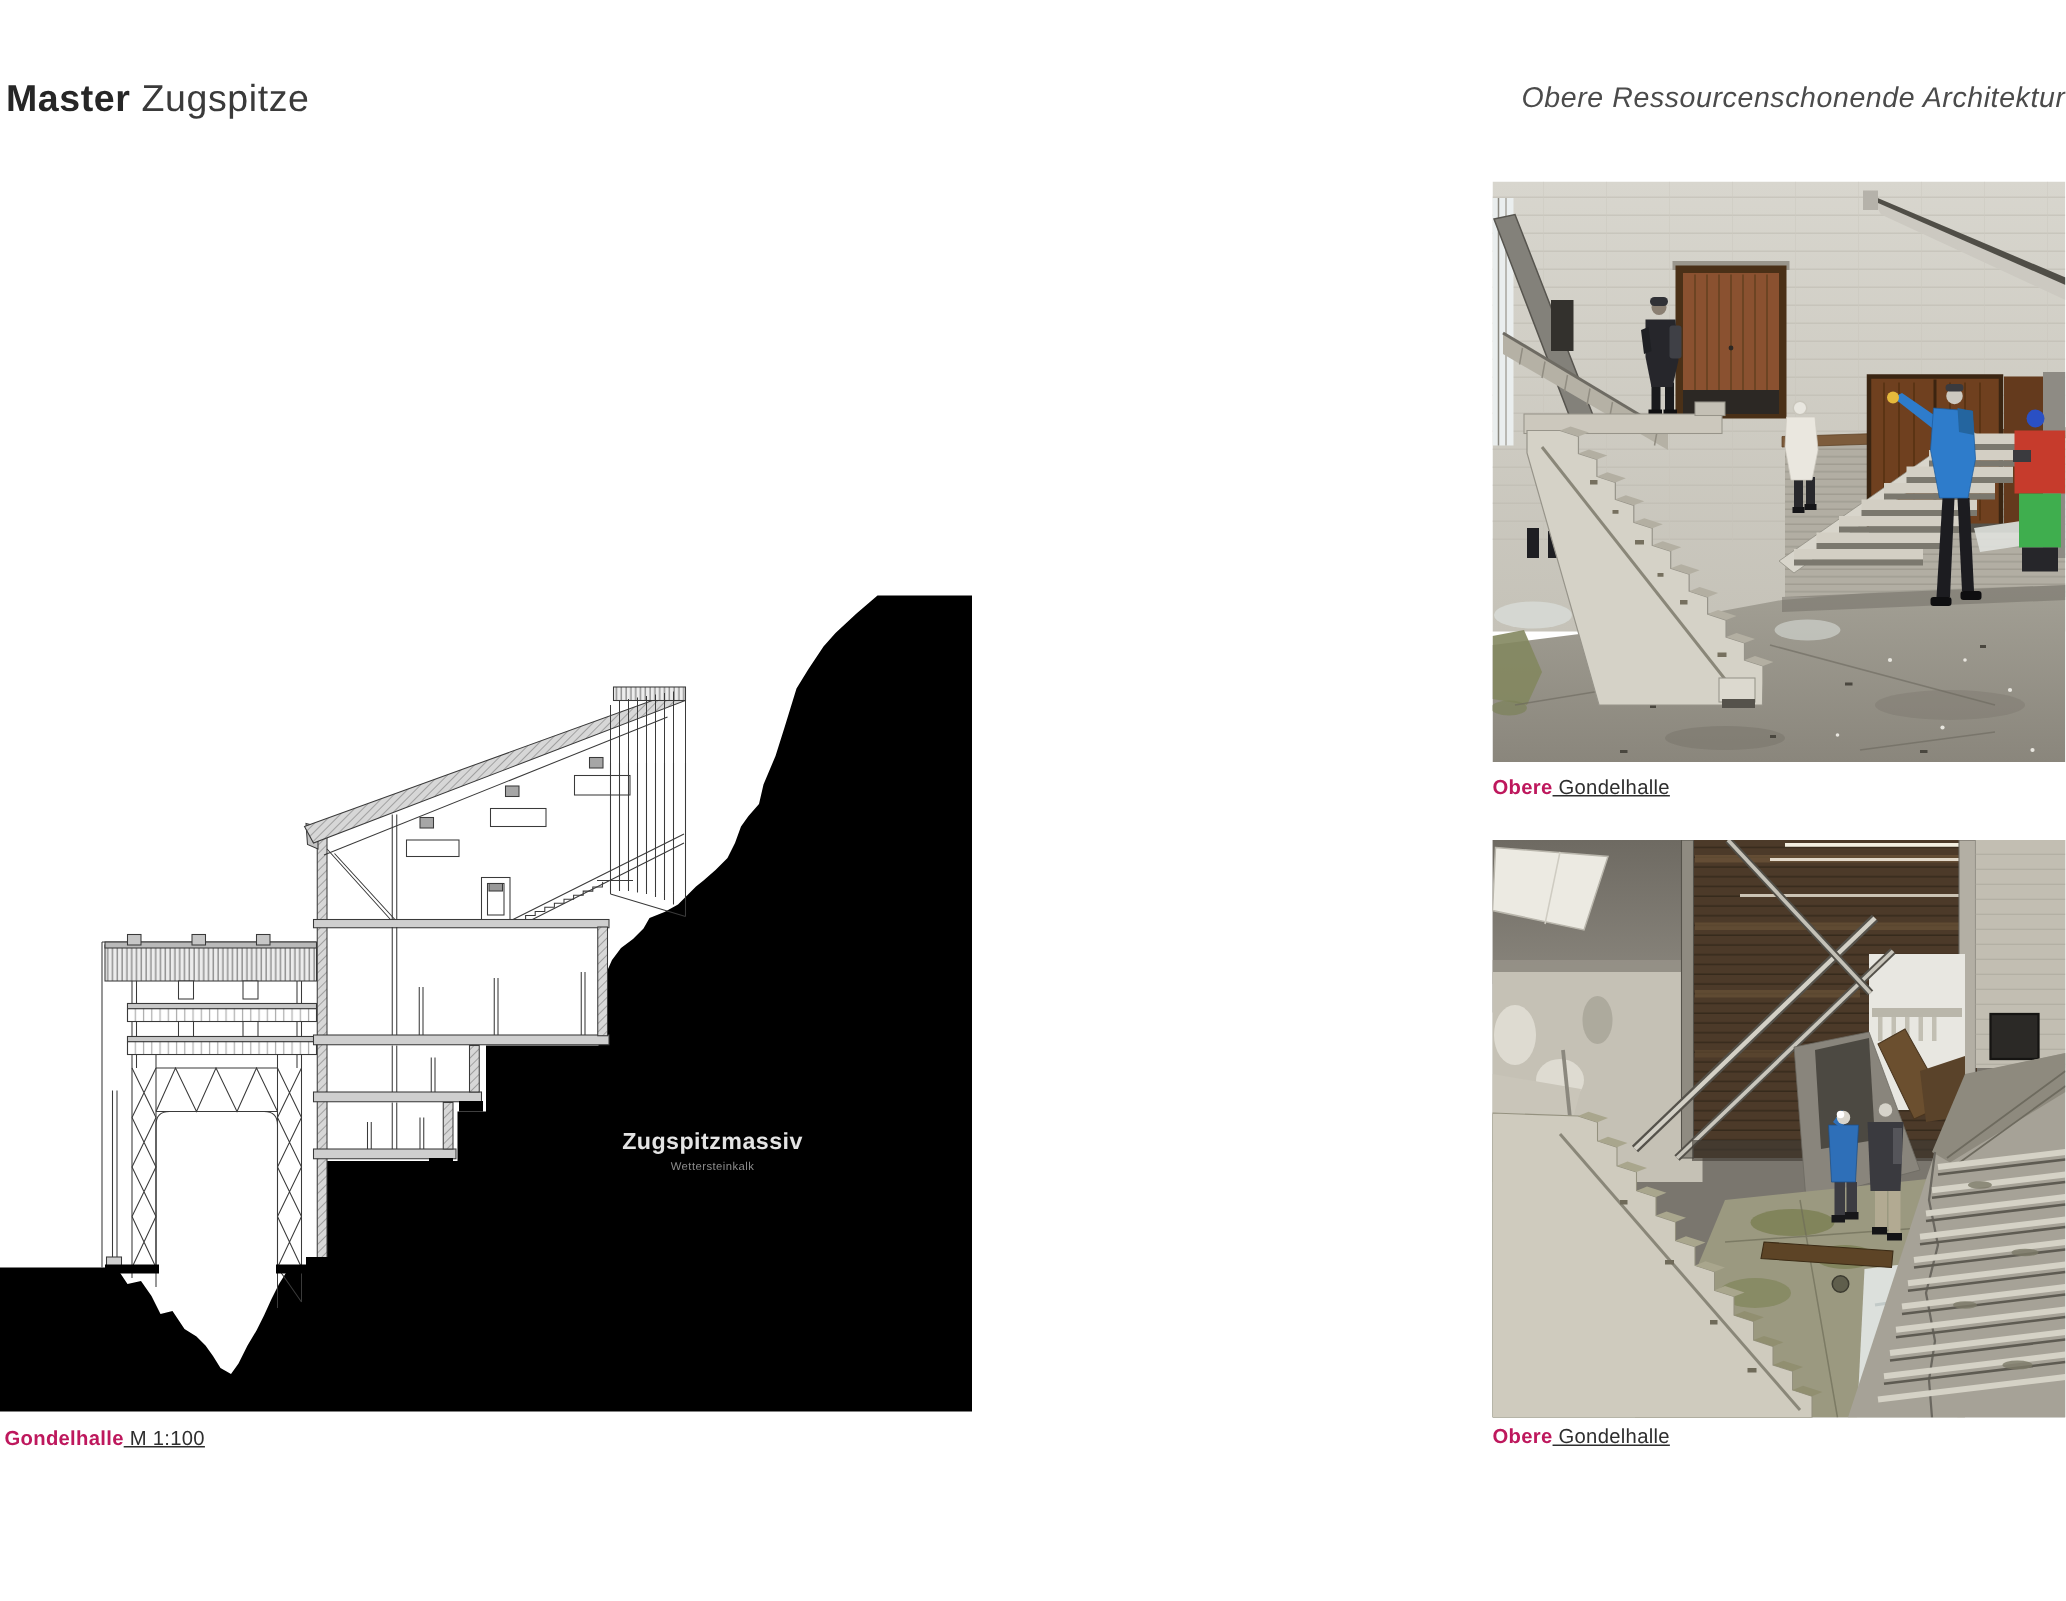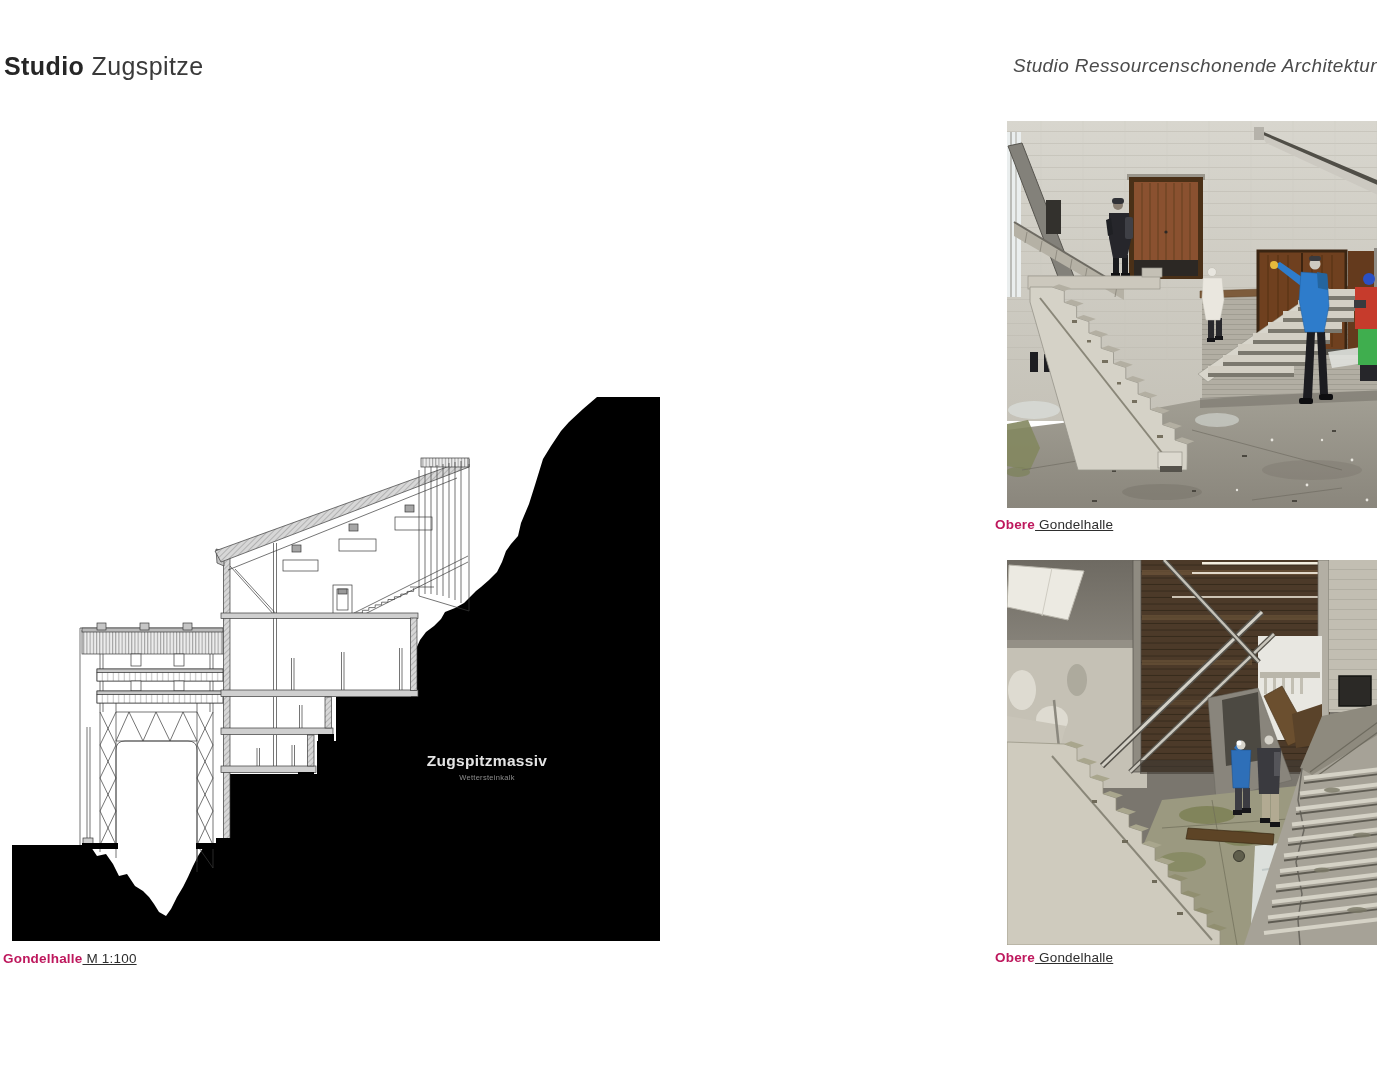--- a/index.html
+++ b/index.html
@@ -9,42 +9,42 @@
   }
   .page-title{
     position:absolute;left:4px;top:52px;font-size:25px;letter-spacing:.4px;color:#2e2e2e;
   }
   .page-title .t-bold{font-weight:700;color:#262626;}
   .page-title .t-light{font-weight:400;color:#3a3a3a;}
   .course-title{
     position:absolute;right:0px;top:55px;font-size:19px;font-style:italic;
     color:#4b4b4b;letter-spacing:.4px;white-space:nowrap;
   }
-  .fig{position:absolute;padding-left:12px;}
+  .fig{position:absolute;}
   .fig svg{display:block;}
   .caption{
     position:absolute;font-size:13.5px;color:#202020;letter-spacing:.2px;white-space:nowrap;
   }
   .caption .c-bold{font-weight:700;color:#be185d;}
   .caption .c-rest{font-weight:400;color:#2e2e2e;text-decoration:underline;}
   #cap-drawing{left:3px;top:951px;}
   #cap-photo1{left:995px;top:517px;}
   #cap-photo2{left:995px;top:950px;}
   #fig-drawing{left:0;top:390px;}
   #fig-photo1{left:995px;top:121px;}
   #fig-photo2{left:995px;top:560px;}
   text{font-family:"Liberation Sans","DejaVu Sans",sans-serif;}
 </style>
 </head>
 <body>
 
 <div class="page-title">
-  <span class="t-bold">Studio</span><span class="t-light"> Zugspitze</span>
-</div>
-<div class="course-title">Studio Ressourcenschonende Architektur</div>
+  <span class="t-bold">Master</span><span class="t-light"> Zugspitze</span>
+</div>
+<div class="course-title">Obere Ressourcenschonende Architektur</div>
 
 <div class="fig" id="fig-drawing">
 <svg width="650" height="555" viewBox="0 390 650 555">
   <defs>
     <pattern id="hatch45" width="4" height="4" patternUnits="userSpaceOnUse" patternTransform="rotate(45)">
       <rect width="4" height="4" fill="#d7d7d7"></rect>
           <line x1="0" y1="0" x2="0" y2="4" stroke="#8e8e8e" stroke-width="1"></line>
     </pattern>
     <pattern id="vhatchA" width="3.2" height="8" patternUnits="userSpaceOnUse">
       <rect width="3.2" height="8" fill="#ececec"></rect>

